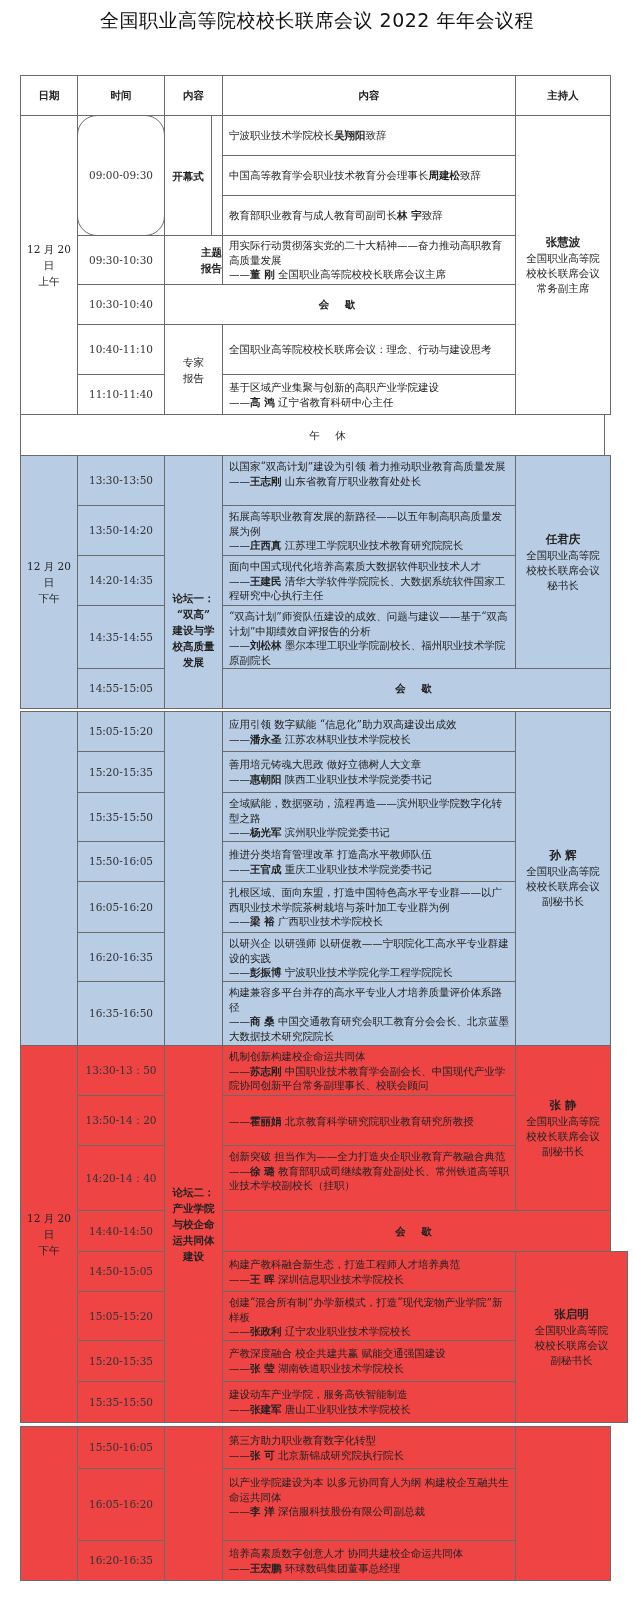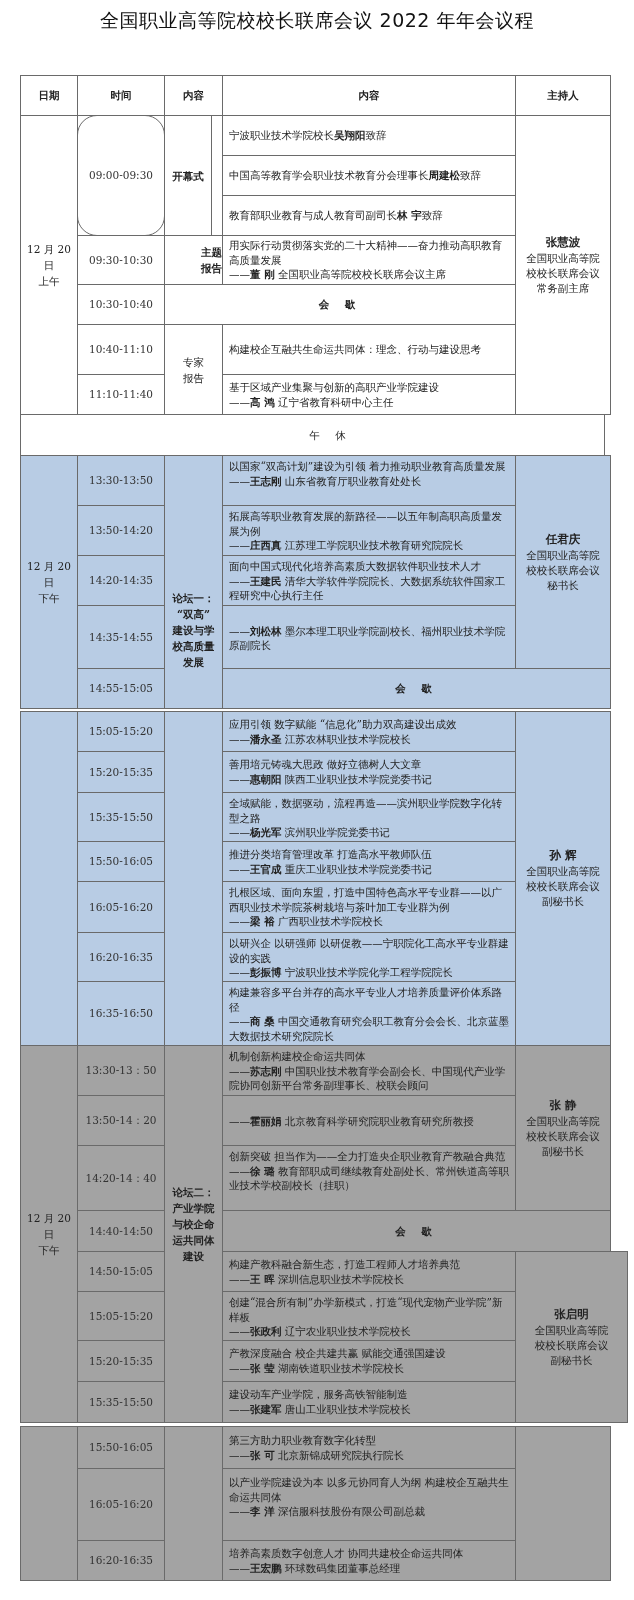--- a/index.html
+++ b/index.html
@@ -15,21 +15,21 @@
   .hdr { font-weight: bold; font-size: 10.5px; font-family: "DejaVu Sans", "Liberation Sans", sans-serif; }
   .left { justify-content: flex-start; text-align: left; padding: 0 6px; }
   .content { display: block; padding: 3px 6px; text-align: left; line-height: 14.6px; }
   .content.center-v { display: flex; flex-direction: column; justify-content: center; align-items: flex-start; }
   .sp { font-weight: bold; }
   .type { font-weight: bold; font-family: "DejaVu Sans", "Liberation Sans", sans-serif; font-size: 10.5px; line-height: 16px; }
   .host-name { font-weight: bold; font-size: 11.5px; display: block; margin-bottom: 1px; }
   .host { flex-direction: column; }
   .break { font-weight: bold; letter-spacing: 6px; font-family: "DejaVu Sans", "Liberation Sans", sans-serif; }
   .blue { background: #b8cce4; }
-  .lav { background: #a3a3a3; }
+  .lav { background: #ef4444; }
   .date { flex-direction: column; line-height: 16px; }
   .time { font-family: "DejaVu Serif", "Liberation Serif", serif; font-size: 10.5px; color: #333; }
 </style>
 </head>
 <body>
 
 <div class="title">全国职业高等院校校长联席会议 2022 年年会议程</div>
 
 <div class="cell hdr" style="left:20px;top:75px;width:58px;height:41px;">日期</div>
 <div class="cell hdr" style="left:77px;top:75px;width:88px;height:41px;">时间</div>
@@ -68,21 +68,21 @@
 <div class="cell time" style="left:77px;top:284px;width:88px;height:41px;">10:30-10:40</div>
 <div class="cell break" style="left:164px;top:284px;width:352px;height:41px;">会 歇</div>
 
 <div class="cell time" style="left:77px;top:324px;width:88px;height:51px;">10:40-11:10</div>
 <div class="cell time" style="left:77px;top:374px;width:88px;height:41px;">11:10-11:40</div>
 <div class="cell type" style="left:164px;top:324px;width:59px;height:91px;flex-direction:column;font-weight:normal;font-family:'DejaVu Serif',serif;">
   <span>专家</span>
     <span>报告</span>
 </div>
 <div class="cell content center-v" style="left:222px;top:324px;width:294px;height:51px;">
-  <span>构建校企互融共生命运共同体：理念、行动与建设思考</span>
+  <span>全国职业高等院校校长联席会议：理念、行动与建设思考</span>
 </div>
 <div class="cell content center-v" style="left:222px;top:374px;width:294px;height:41px;">
   <span>基于区域产业集聚与创新的高职产业学院建设</span>
   <span>——<span class="sp">高  鸿</span> <span>辽宁省教育科研中心主任</span></span>
 </div>
 
 <div class="cell host" style="left:515px;top:115px;width:96px;height:300px;">
   <span class="host-name">张慧波</span>
   <span>全国职业高等院</span>
   <span>校校长联席会议</span>
@@ -112,21 +112,21 @@
 <div class="cell time blue" style="left:77px;top:505px;width:88px;height:51px;">13:50-14:20</div>
 <div class="cell content blue" style="left:222px;top:505px;width:294px;height:51px;">
   <span>拓展高等职业教育发展的新路径——以五年制高职高质量发展为例</span><br>——<span class="sp">庄西真</span> <span>江苏理工学院职业技术教育研究院院长</span>
 </div>
 <div class="cell time blue" style="left:77px;top:555px;width:88px;height:51px;">14:20-14:35</div>
 <div class="cell content blue" style="left:222px;top:555px;width:294px;height:51px;">
   <span>面向中国式现代化培养高素质大数据软件职业技术人才</span><br>——<span class="sp">王建民</span> <span>清华大学软件学院院长、大数据系统软件国家工程研究中心执行主任</span>
 </div>
 <div class="cell time blue" style="left:77px;top:605px;width:88px;height:64px;">14:35-14:55</div>
 <div class="cell content blue" style="left:222px;top:605px;width:294px;height:64px;">
-  <br>——<span class="sp">刘松林</span> <span>墨尔本理工职业学院副校长、福州职业技术学院原副院长</span>
+  <span>“双高计划”师资队伍建设的成效、问题与建议——基于“双高计划”中期绩效自评报告的分析</span><br>——<span class="sp">刘松林</span> <span>墨尔本理工职业学院副校长、福州职业技术学院原副院长</span>
 </div>
 <div class="cell host blue" style="left:515px;top:455px;width:96px;height:214px;">
   <span class="host-name">任君庆</span>
   <span>全国职业高等院</span>
     <span>校校长联席会议</span>
     <span>秘书长</span>
 </div>
 <div class="cell time blue" style="left:77px;top:668px;width:88px;height:41px;">14:55-15:05</div>
 <div class="cell break blue" style="left:222px;top:668px;width:389px;height:41px;">会 歇</div>
 

